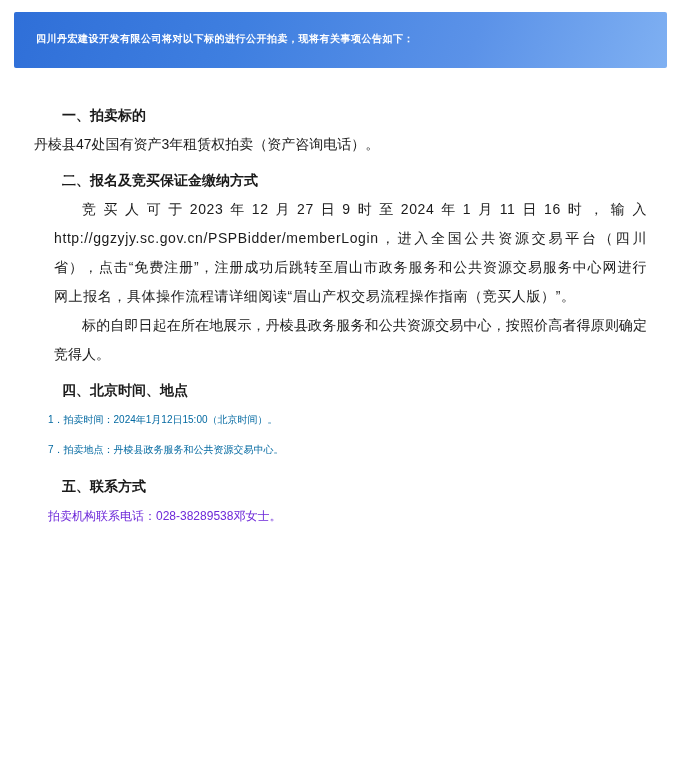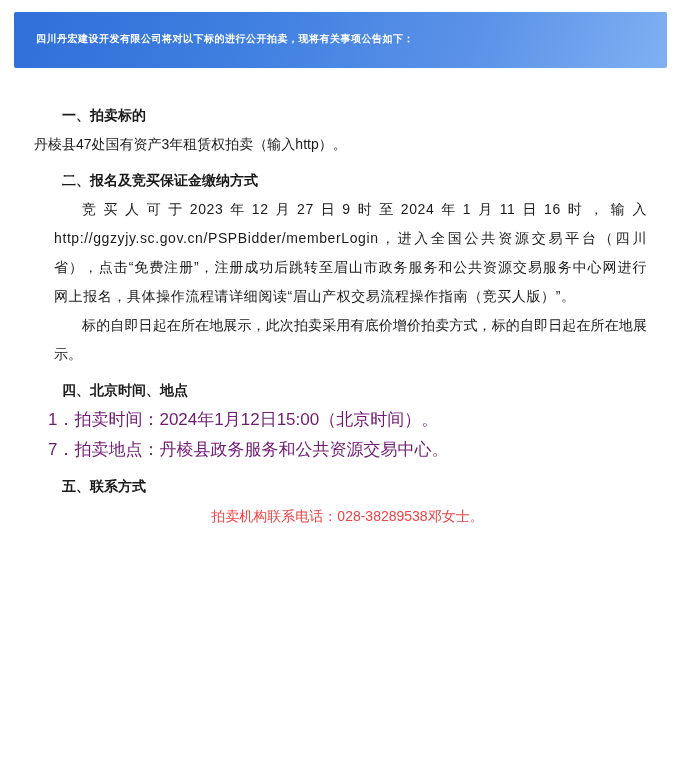--- a/index.html
+++ b/index.html
@@ -65,51 +65,50 @@
     margin-left: 20px;
   }
   .para.noindent {
     text-indent: 0;
   }
   .url {
     font-family: "Liberation Sans", sans-serif;
     letter-spacing: 0.6px;
   }
   .list-line {
-    font-size: 17px;
+    font-size: 10px;
     line-height: 30px;
-    color: #701a75;
+    color: #0369a1;
     text-indent: 14px;
   }
   .contact-line {
-    font-size: 14px;
+    font-size: 12px;
     line-height: 30px;
-    color: #ef4444;
+    color: #6d28d9;
     text-indent: 14px;
-    text-align: center;
   }
 </style>
 </head>
 <body>
 
 <div class="page">
 
   <div class="header-banner">
     <div class="title-text">四川丹宏建设开发有限公司将对以下标的进行公开拍卖，现将有关事项公告如下：</div>
   </div>
 
   <div class="body-area">
 
     <div class="sec-head">一、拍卖标的</div>
-    <p class="para noindent">丹棱县47处国有资产3年租赁权拍卖（输入http）。</p>
+    <p class="para noindent">丹棱县47处国有资产3年租赁权拍卖（资产咨询电话）。</p>
 
     <div class="sec-head">二、报名及竞买保证金缴纳方式</div>
     <p class="para indent2 url">竞买人可于2023年12月27日9时至2024年1月11日16时，输入http://ggzyjy.sc.gov.cn/PSPBidder/memberLogin，进入全国公共资源交易平台（四川省），点击“免费注册”，注册成功后跳转至眉山市政务服务和公共资源交易服务中心网进行网上报名，具体操作流程请详细阅读“眉山产权交易流程操作指南（竞买人版）”。</p>
 
-    <p class="para indent2">标的自即日起在所在地展示，此次拍卖采用有底价增价拍卖方式，标的自即日起在所在地展示。</p>
+    <p class="para indent2">标的自即日起在所在地展示，丹棱县政务服务和公共资源交易中心，按照价高者得原则确定竞得人。</p>
 
     <div class="sec-head">四、北京时间、地点</div>
     <div class="list-line">1．拍卖时间：2024年1月12日15:00（北京时间）。</div>
     <div class="list-line">7．拍卖地点：丹棱县政务服务和公共资源交易中心。</div>
 
     <div class="sec-head">五、联系方式</div>
     <div class="contact-line">拍卖机构联系电话：028-38289538邓女士。</div>
 
   </div>
 </div>

